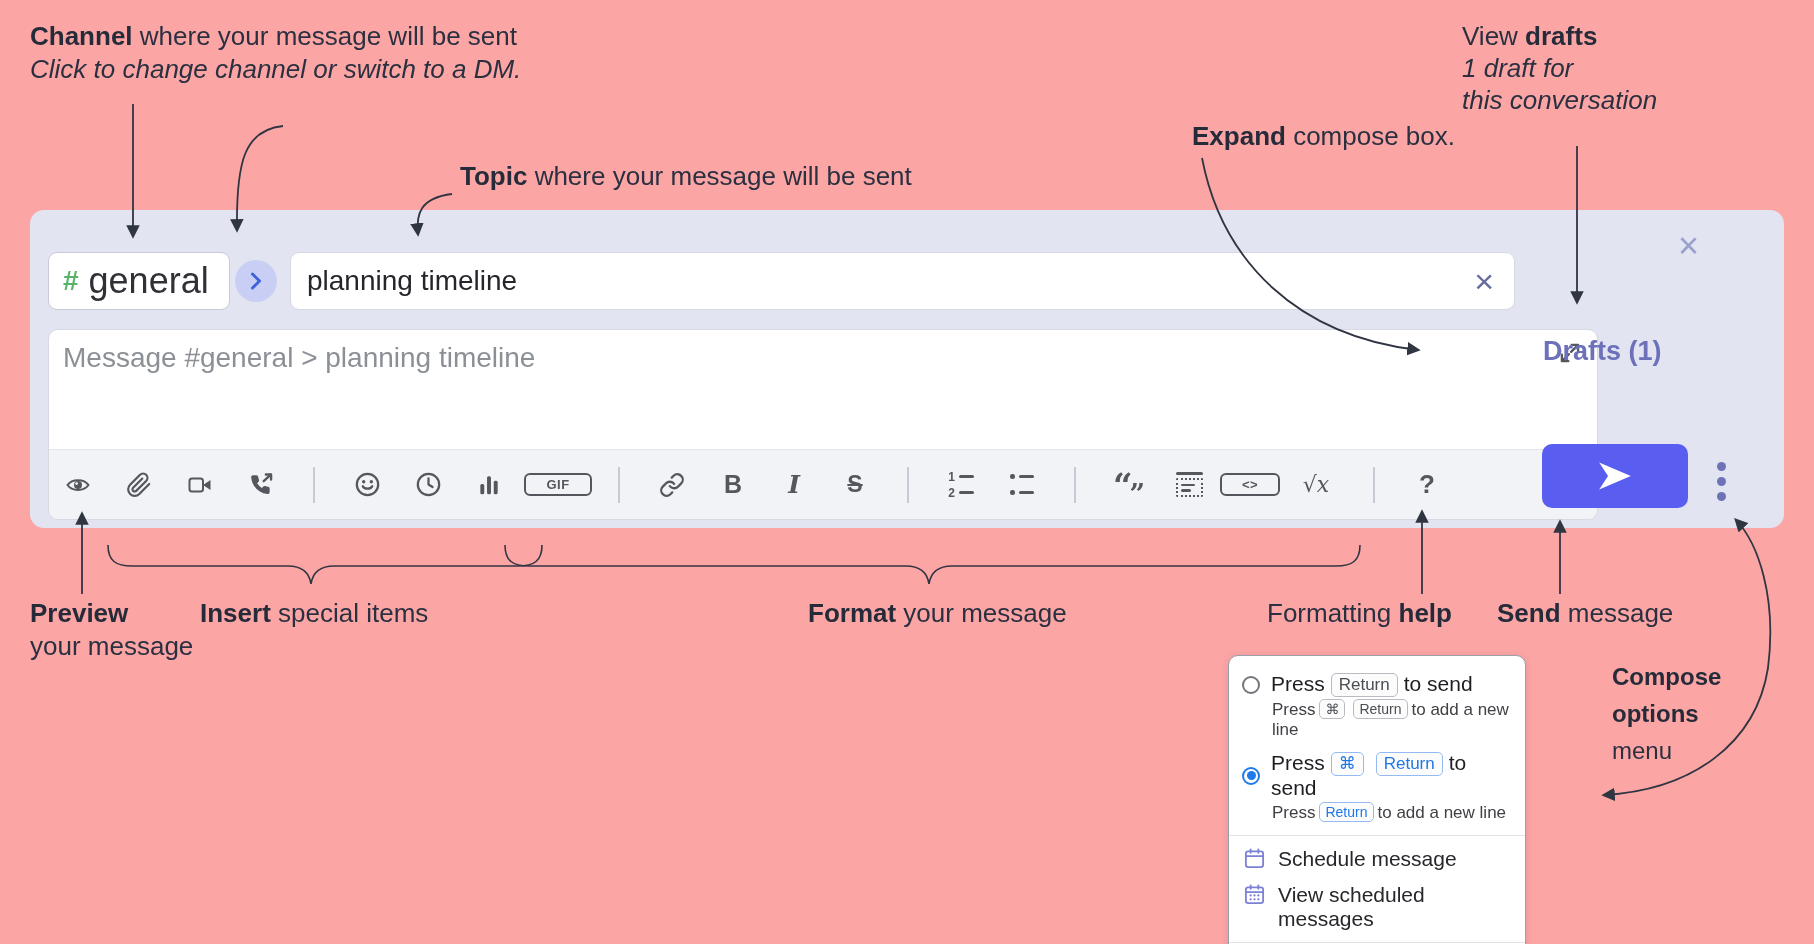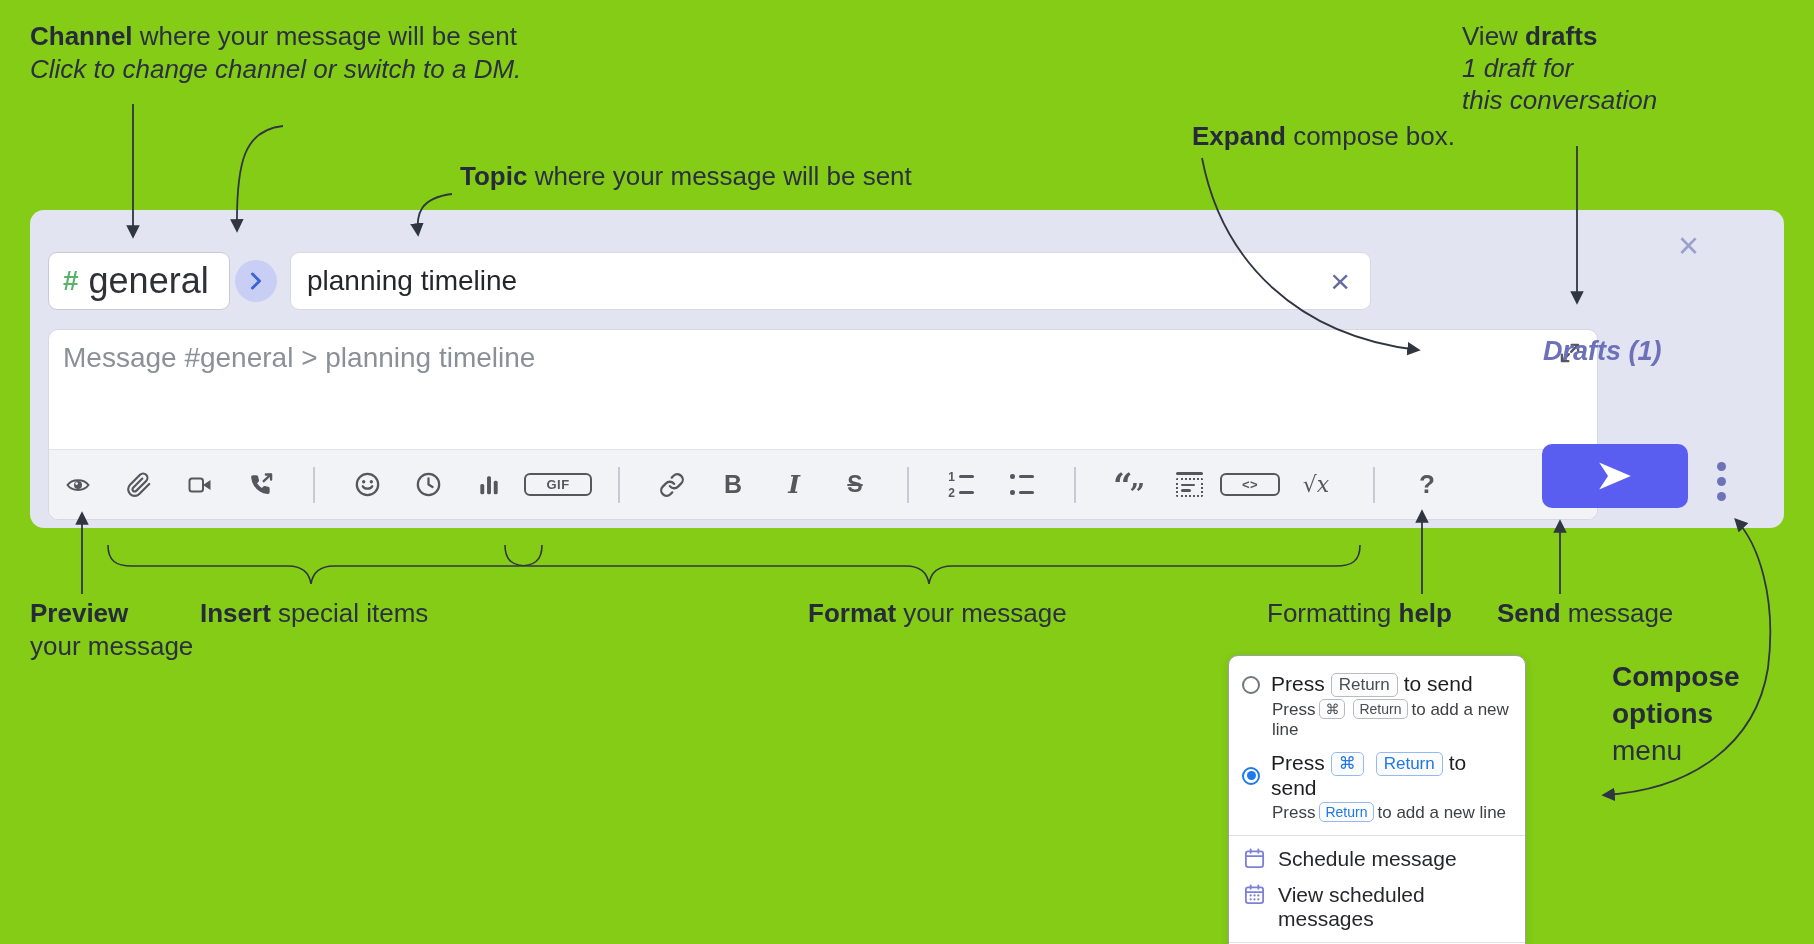--- a/index.html
+++ b/index.html
@@ -1,53 +1,53 @@
 <!DOCTYPE html>
 <html><head>
 <meta charset="utf-8">
 <style>
   * { margin:0; padding:0; box-sizing:border-box; }
   html,body { background:#fff; }
   body { font-family:"Liberation Sans", sans-serif; color:#2b3040; }
-  .stage { position:relative; width:1814px; height:944px; overflow:hidden; background:#84cc16; }
+  .stage { position:relative; width:1814px; height:944px; overflow:hidden; background:#fca5a5; }
 
   
   .ann { position:absolute; font-size:26px; line-height:33px; color:#2b3040; white-space:nowrap; z-index:6; }
   .ann b { font-weight:700; color:#262b3a; }
   .ann .it { font-style:italic; }
   .a-channel { left:30px; top:20px; }
   .a-goto { left:270px; top:108px; }
   .a-topic { left:460px; top:160px; }
   .a-expand { left:1192px; top:120px; }
   .a-viewdrafts { left:1462px; top:20px; line-height:32px; }
   .a-preview { left:30px; top:597px; }
   .a-insert { left:200px; top:597px; }
   .a-format { left:808px; top:597px; }
   .a-help { left:1267px; top:597px; }
   .a-send { left:1497px; top:597px; }
-  .a-copts { left:1612px; top:658px; font-size:28px; line-height:37px; }
+  .a-copts { left:1612px; top:658px; font-size:24px; line-height:37px; }
 
   
   .ann-layer { position:absolute; left:0; top:0; z-index:5; pointer-events:none; }
 
   
   .compose { position:absolute; left:30px; top:210px; width:1754px; height:318px;
              background:#e2e4f1; border-radius:14px; z-index:1; }
 
   .channel-select { position:absolute; left:18px; top:42px; width:182px; height:58px;
       background:#fff; border:1px solid #c8cbd6; border-radius:9px; display:flex; align-items:center;
       gap:10px; padding:0 14px; cursor:pointer; font-family:inherit; }
   .hash { color:#58b368; font-size:28px; font-weight:700; }
   .chname { font-size:36px; color:#2f3136; flex:1; text-align:left; }
   .chev-down { color:#8a8d96; }
 
   .goto-btn { position:absolute; left:235px; top:260px; width:42px; height:42px; border-radius:50%;
       background:#c9cef5; border:none; display:flex; align-items:center; justify-content:center; cursor:pointer; }
 
-  .topic-input { position:absolute; left:290px; top:42px; width:1081px; height:58px; background:#fff;
+  .topic-input { position:absolute; left:290px; top:42px; width:1225px; height:58px; background:#fff;
       border:1px solid #d6d9e2; border-radius:9px; display:flex; align-items:center; padding:0 16px; }
   .topic-value { font-size:28px; color:#24262b; flex:1; }
   .topic-clear { background:none; border:none; color:#666b9e; font-size:34px; line-height:1;
       cursor:pointer; padding:0 4px; font-family:inherit; }
 
   .compose-close { position:absolute; left:1648px; top:18px; background:none; border:none;
       color:#9aa0cc; font-size:36px; line-height:1; cursor:pointer; font-family:inherit; }
 
   .msg-card { position:absolute; left:18px; top:119px; width:1550px; height:191px;
       background:#fff; border:1px solid #d6d9e2; border-radius:10px; overflow:hidden; }
@@ -79,21 +79,21 @@
   .spoiler-icon { position:relative; width:27px; height:25px; color:#54575d; }
   .sp-top { position:absolute; top:0; left:0; right:0; height:3px; background:currentColor; border-radius:2px; }
   .sp-box { position:absolute; top:6px; left:0; right:0; bottom:0; border:2px dotted currentColor;
       border-radius:2px; display:flex; flex-direction:column; justify-content:center; gap:3px; padding:0 3px; }
   .sp-line { height:2.5px; background:currentColor; border-radius:2px; }
   .sp-line.w1 { width:85%; } .sp-line.w2 { width:60%; }
   .math-icon { font-family:"DejaVu Serif", serif; font-size:22px; color:#54575d; white-space:nowrap; }
   .math-icon i { font-style:italic; }
 
   .drafts { position:absolute; left:1513px; top:126px; font-size:27px; font-weight:600;
-      color:#6c71ba; text-decoration:none; cursor:pointer;font-style:italic; }
+      color:#6c71ba; text-decoration:none; cursor:pointer; }
   .send { position:absolute; left:1512px; top:234px; width:146px; height:64px; border:none;
       border-radius:10px; background:#5a5ef0; cursor:pointer; display:flex; align-items:center; justify-content:center; }
   .dots { position:absolute; left:1685px; top:250px; display:flex; flex-direction:column; gap:6px;
       cursor:pointer; padding:2px; }
   .dots span { width:9px; height:9px; border-radius:50%; background:#6e73b8; }
 
   
   .popup { position:absolute; left:1228px; top:655px; width:298px; background:#fff;
       border:1.5px solid #9aa0a8; border-radius:10px; box-shadow:0 2px 8px rgba(40,40,60,.12);
       z-index:7; padding:12px 0 7px 0; }

